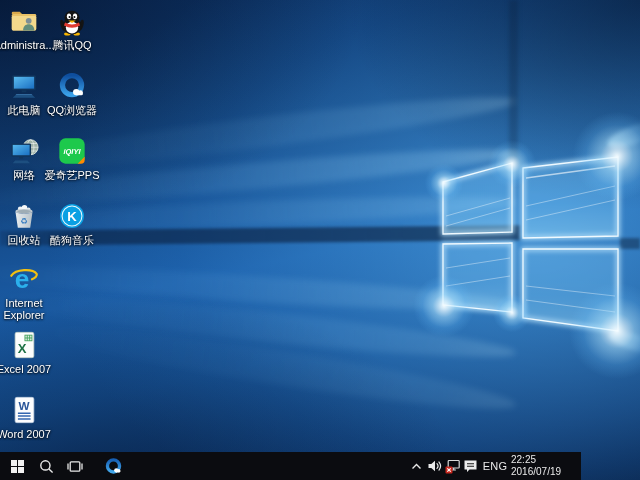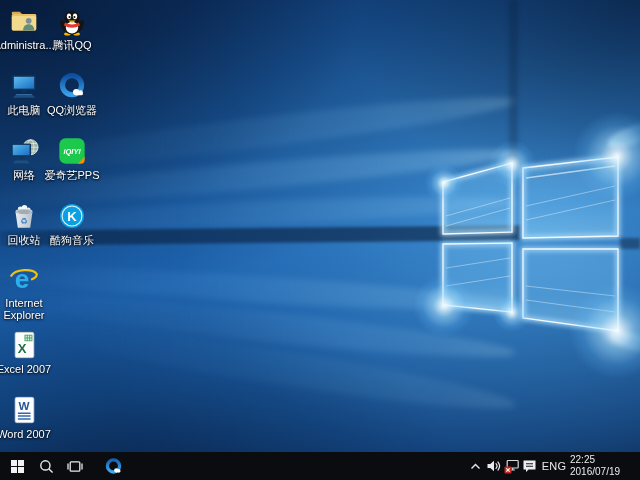--- a/index.html
+++ b/index.html
@@ -45,21 +45,21 @@
   .f5{left:424px;top:163px;width:40px;height:40px;}
   .f6{left:492px;top:293px;width:40px;height:40px;}
   
   .dicon{position:absolute;width:60px;display:flex;flex-direction:column;align-items:center;cursor:default;}
   .dicon .ic{height:30px;display:flex;align-items:flex-end;}
   .dicon .lbl{margin-top:3px;font-size:11px;line-height:12px;color:#fff;text-align:center;
     text-shadow:0 1px 2px rgba(0,0,0,.9),0 0 3px rgba(0,0,0,.55);}
   .c1{left:-6px}.c2{left:42px}
   .r1{top:6px}.r2{top:71px}.r3{top:136px}.r4{top:201px}.r5{top:264px}.r6{top:330px}.r7{top:395px}
   
-  .taskbar{position:absolute;left:0;bottom:0;width:640px;height:28px;background:#0b0c10;
+  .taskbar{position:absolute;left:0;bottom:0;width:581px;height:28px;background:#0b0c10;
     display:flex;align-items:stretch;color:#eaeaea;margin-top:8px;}
   .tb-btn{width:26px;display:flex;align-items:center;justify-content:center;}
   .tb-left{display:flex;align-items:stretch;padding-left:4px;gap:3px;}
   .tb-app{margin-left:7px;width:30px;display:flex;align-items:center;justify-content:center;}
   .tray{margin-left:auto;display:flex;align-items:center;gap:1px;padding-right:8px;}
   .tray-ic{width:17px;height:28px;display:flex;align-items:center;justify-content:center;}
   .lang{width:30px;text-align:center;font-size:11px;letter-spacing:.3px;}
   .clock{width:62px;font-size:10px;line-height:12px;}
 </style>
 </head>

